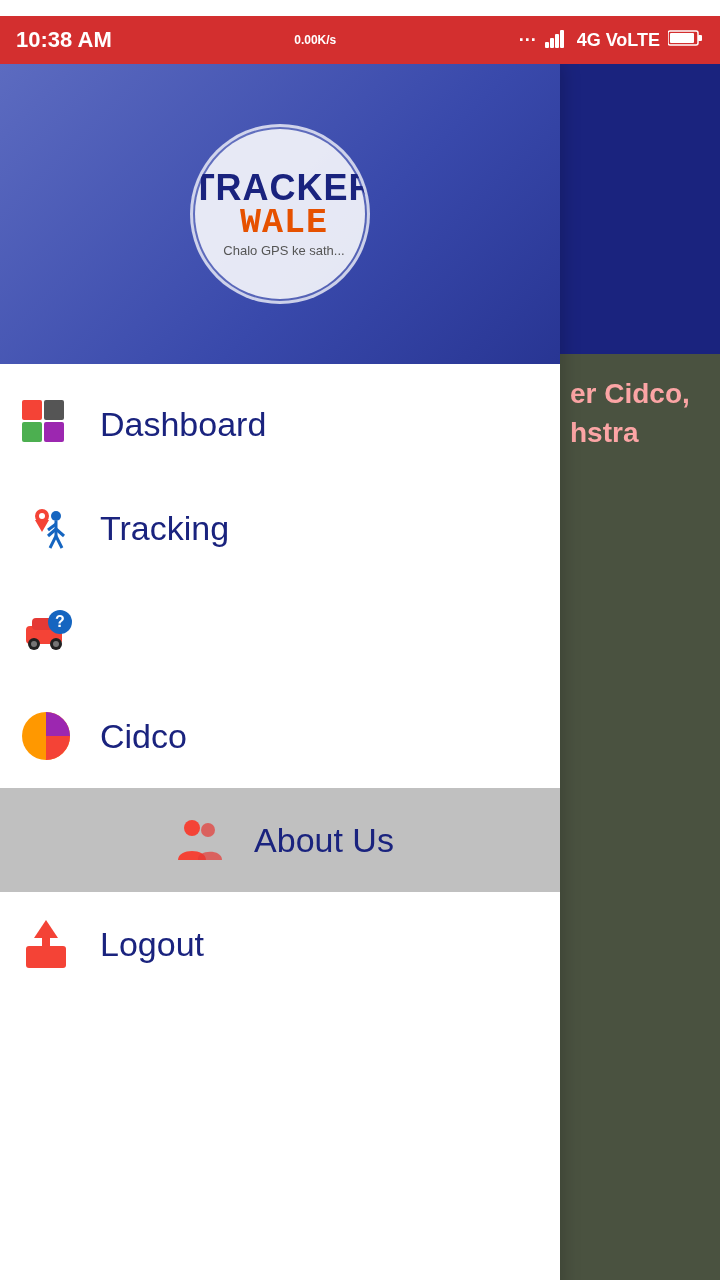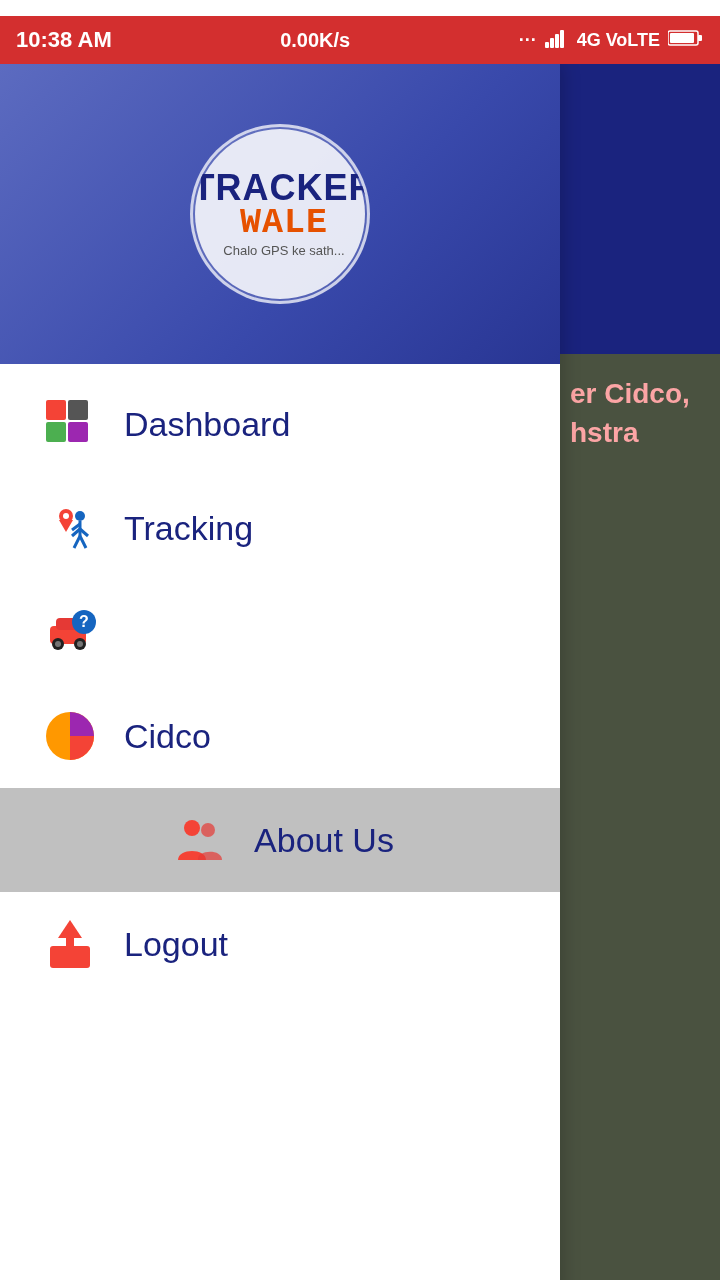--- a/index.html
+++ b/index.html
@@ -29,21 +29,21 @@
       position: relative;
       margin-top: 16px;
     }
     .status-bar-left { font-size: 22px; font-weight: bold; }
     .status-bar-right {
       display: flex;
       align-items: center;
       gap: 8px;
       font-size: 18px;
     }
-    .status-bar-center { font-size: 20px; }
+    .status-bar-center { font-size: 12px; }
 
     
     .layout {
       display: flex;
       width: 720px;
       height: 1232px;
     }
 
     
     .drawer {
@@ -125,21 +125,21 @@
     .menu-list {
       flex: 1;
       display: flex;
       flex-direction: column;
       padding: 8px 0;
     }
 
     .menu-item {
       display: flex;
       align-items: center;
-      padding: 18px 36px;
+      padding: 18px 12px;
       cursor: pointer;
       background: transparent;
       transition: background 0.2s;
     }
 
     .menu-item.active {
       background: #c0c0c0;
       justify-content: center;
     }
 

